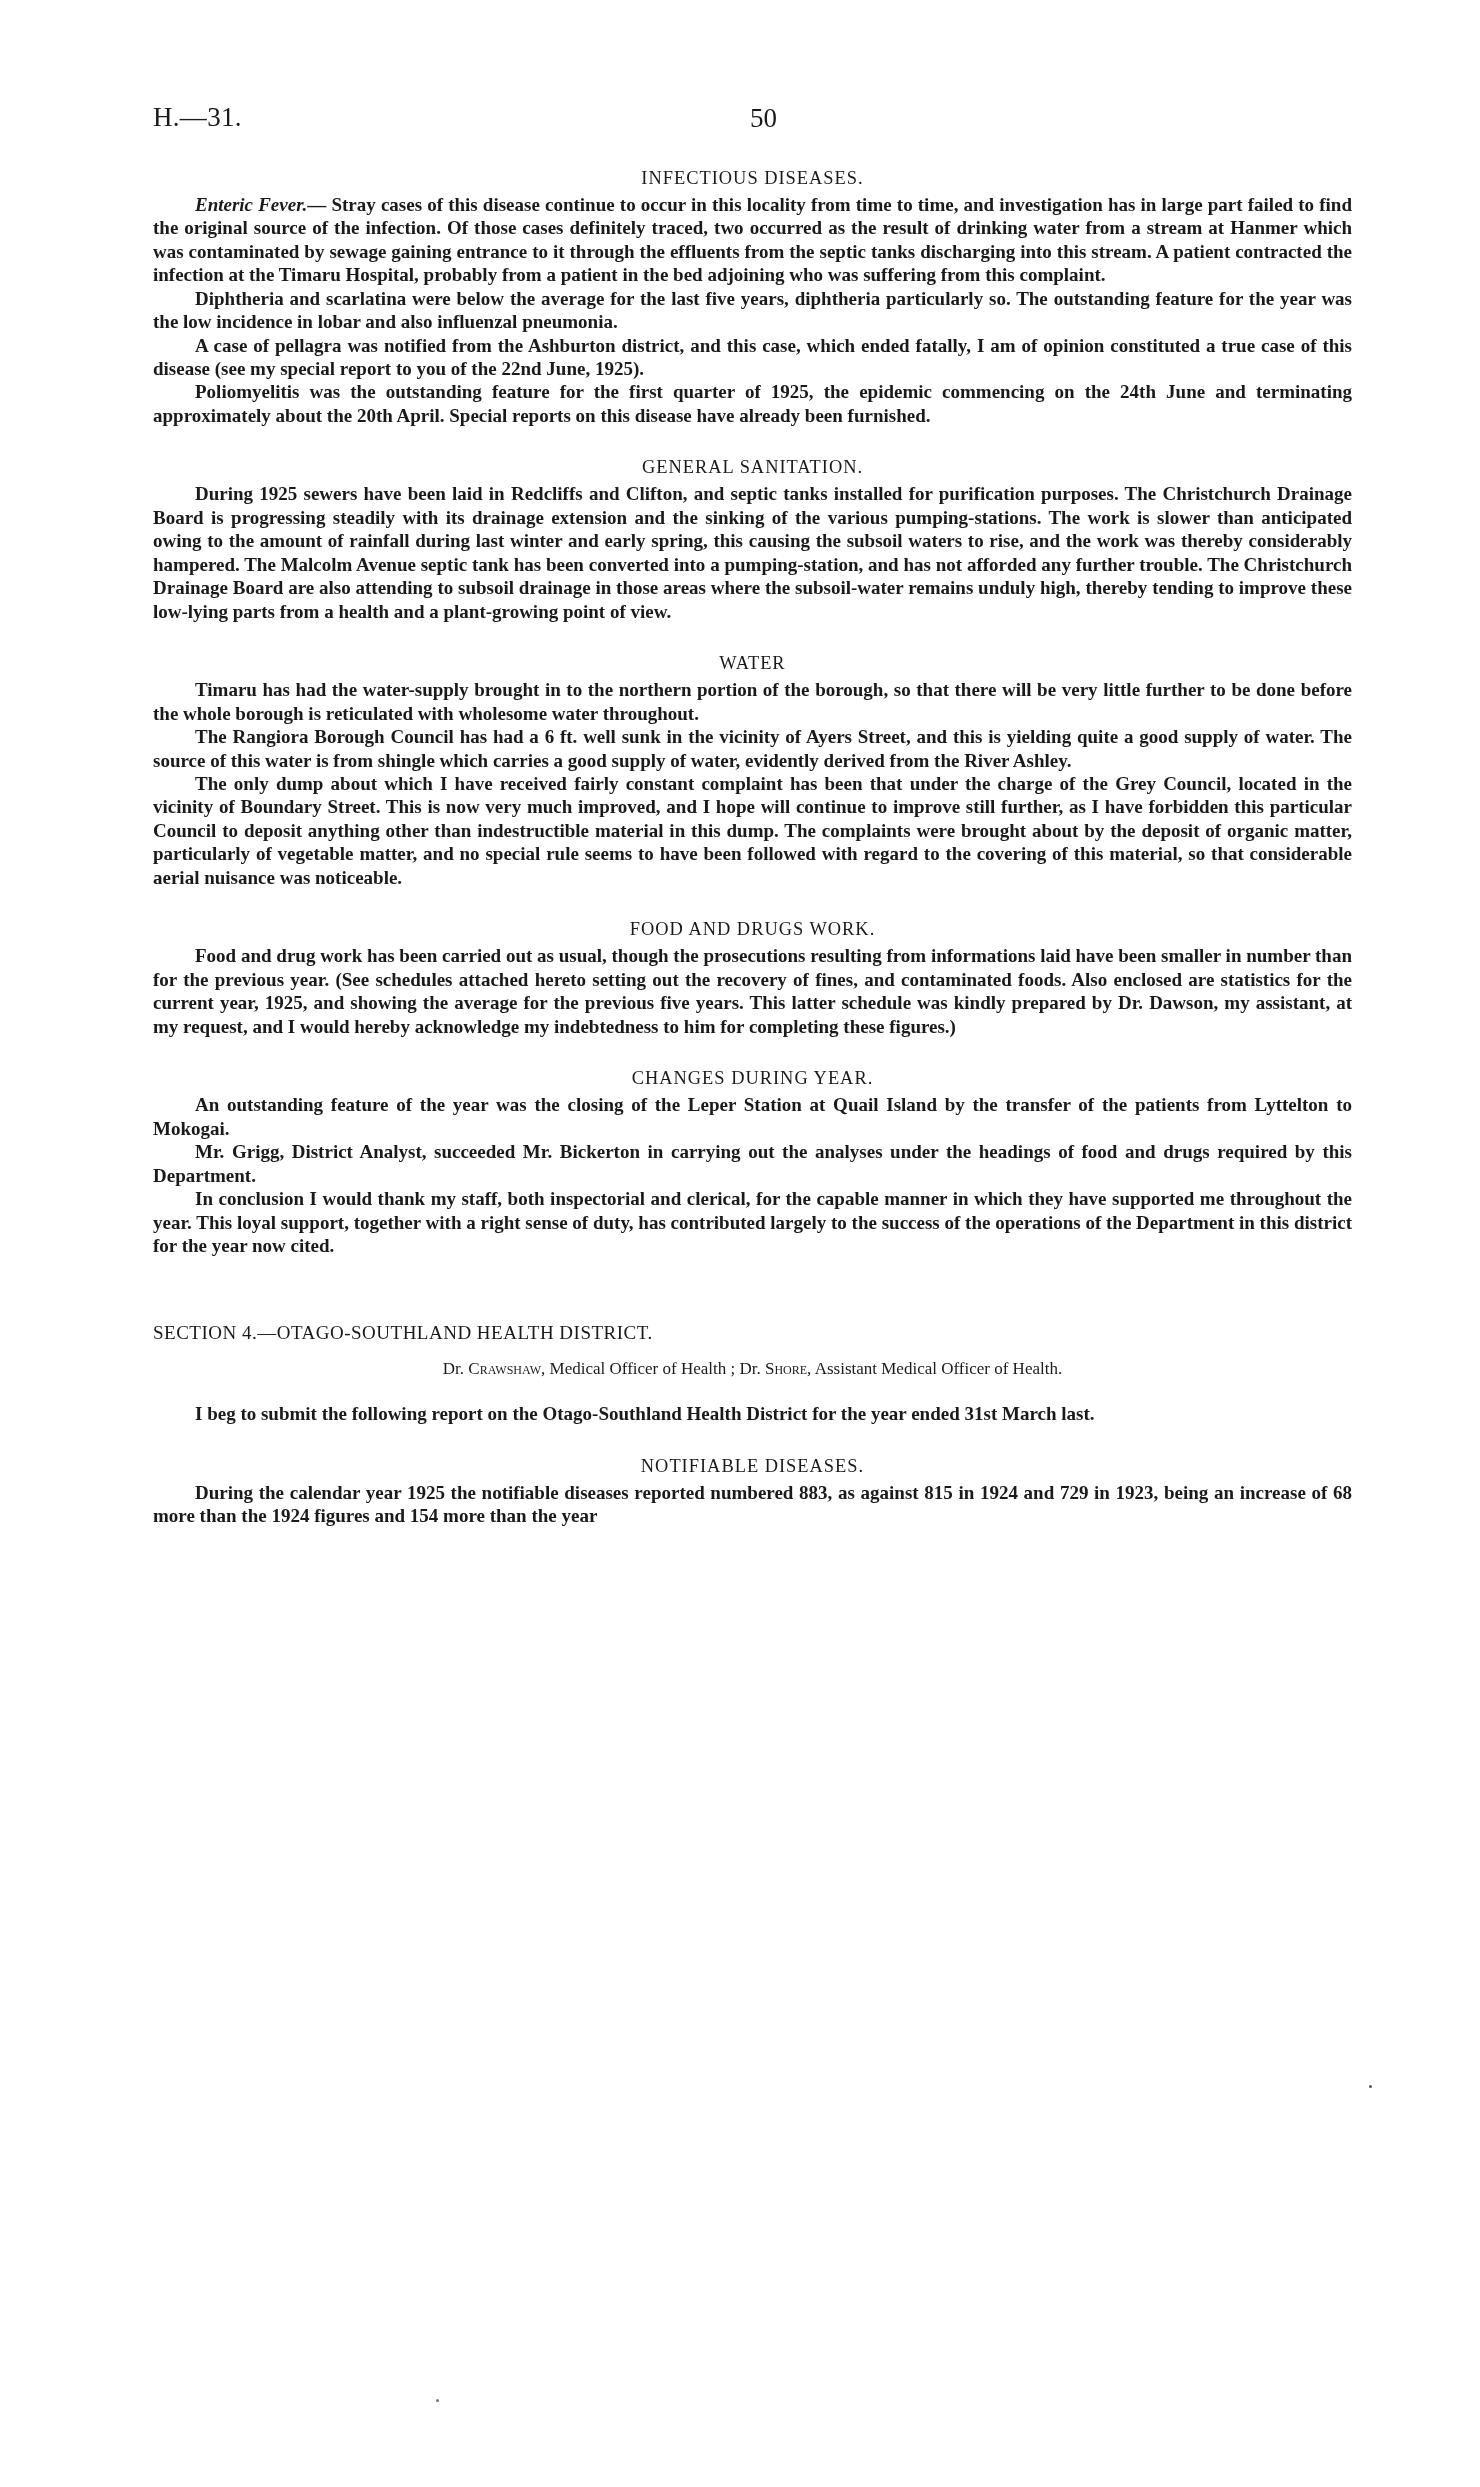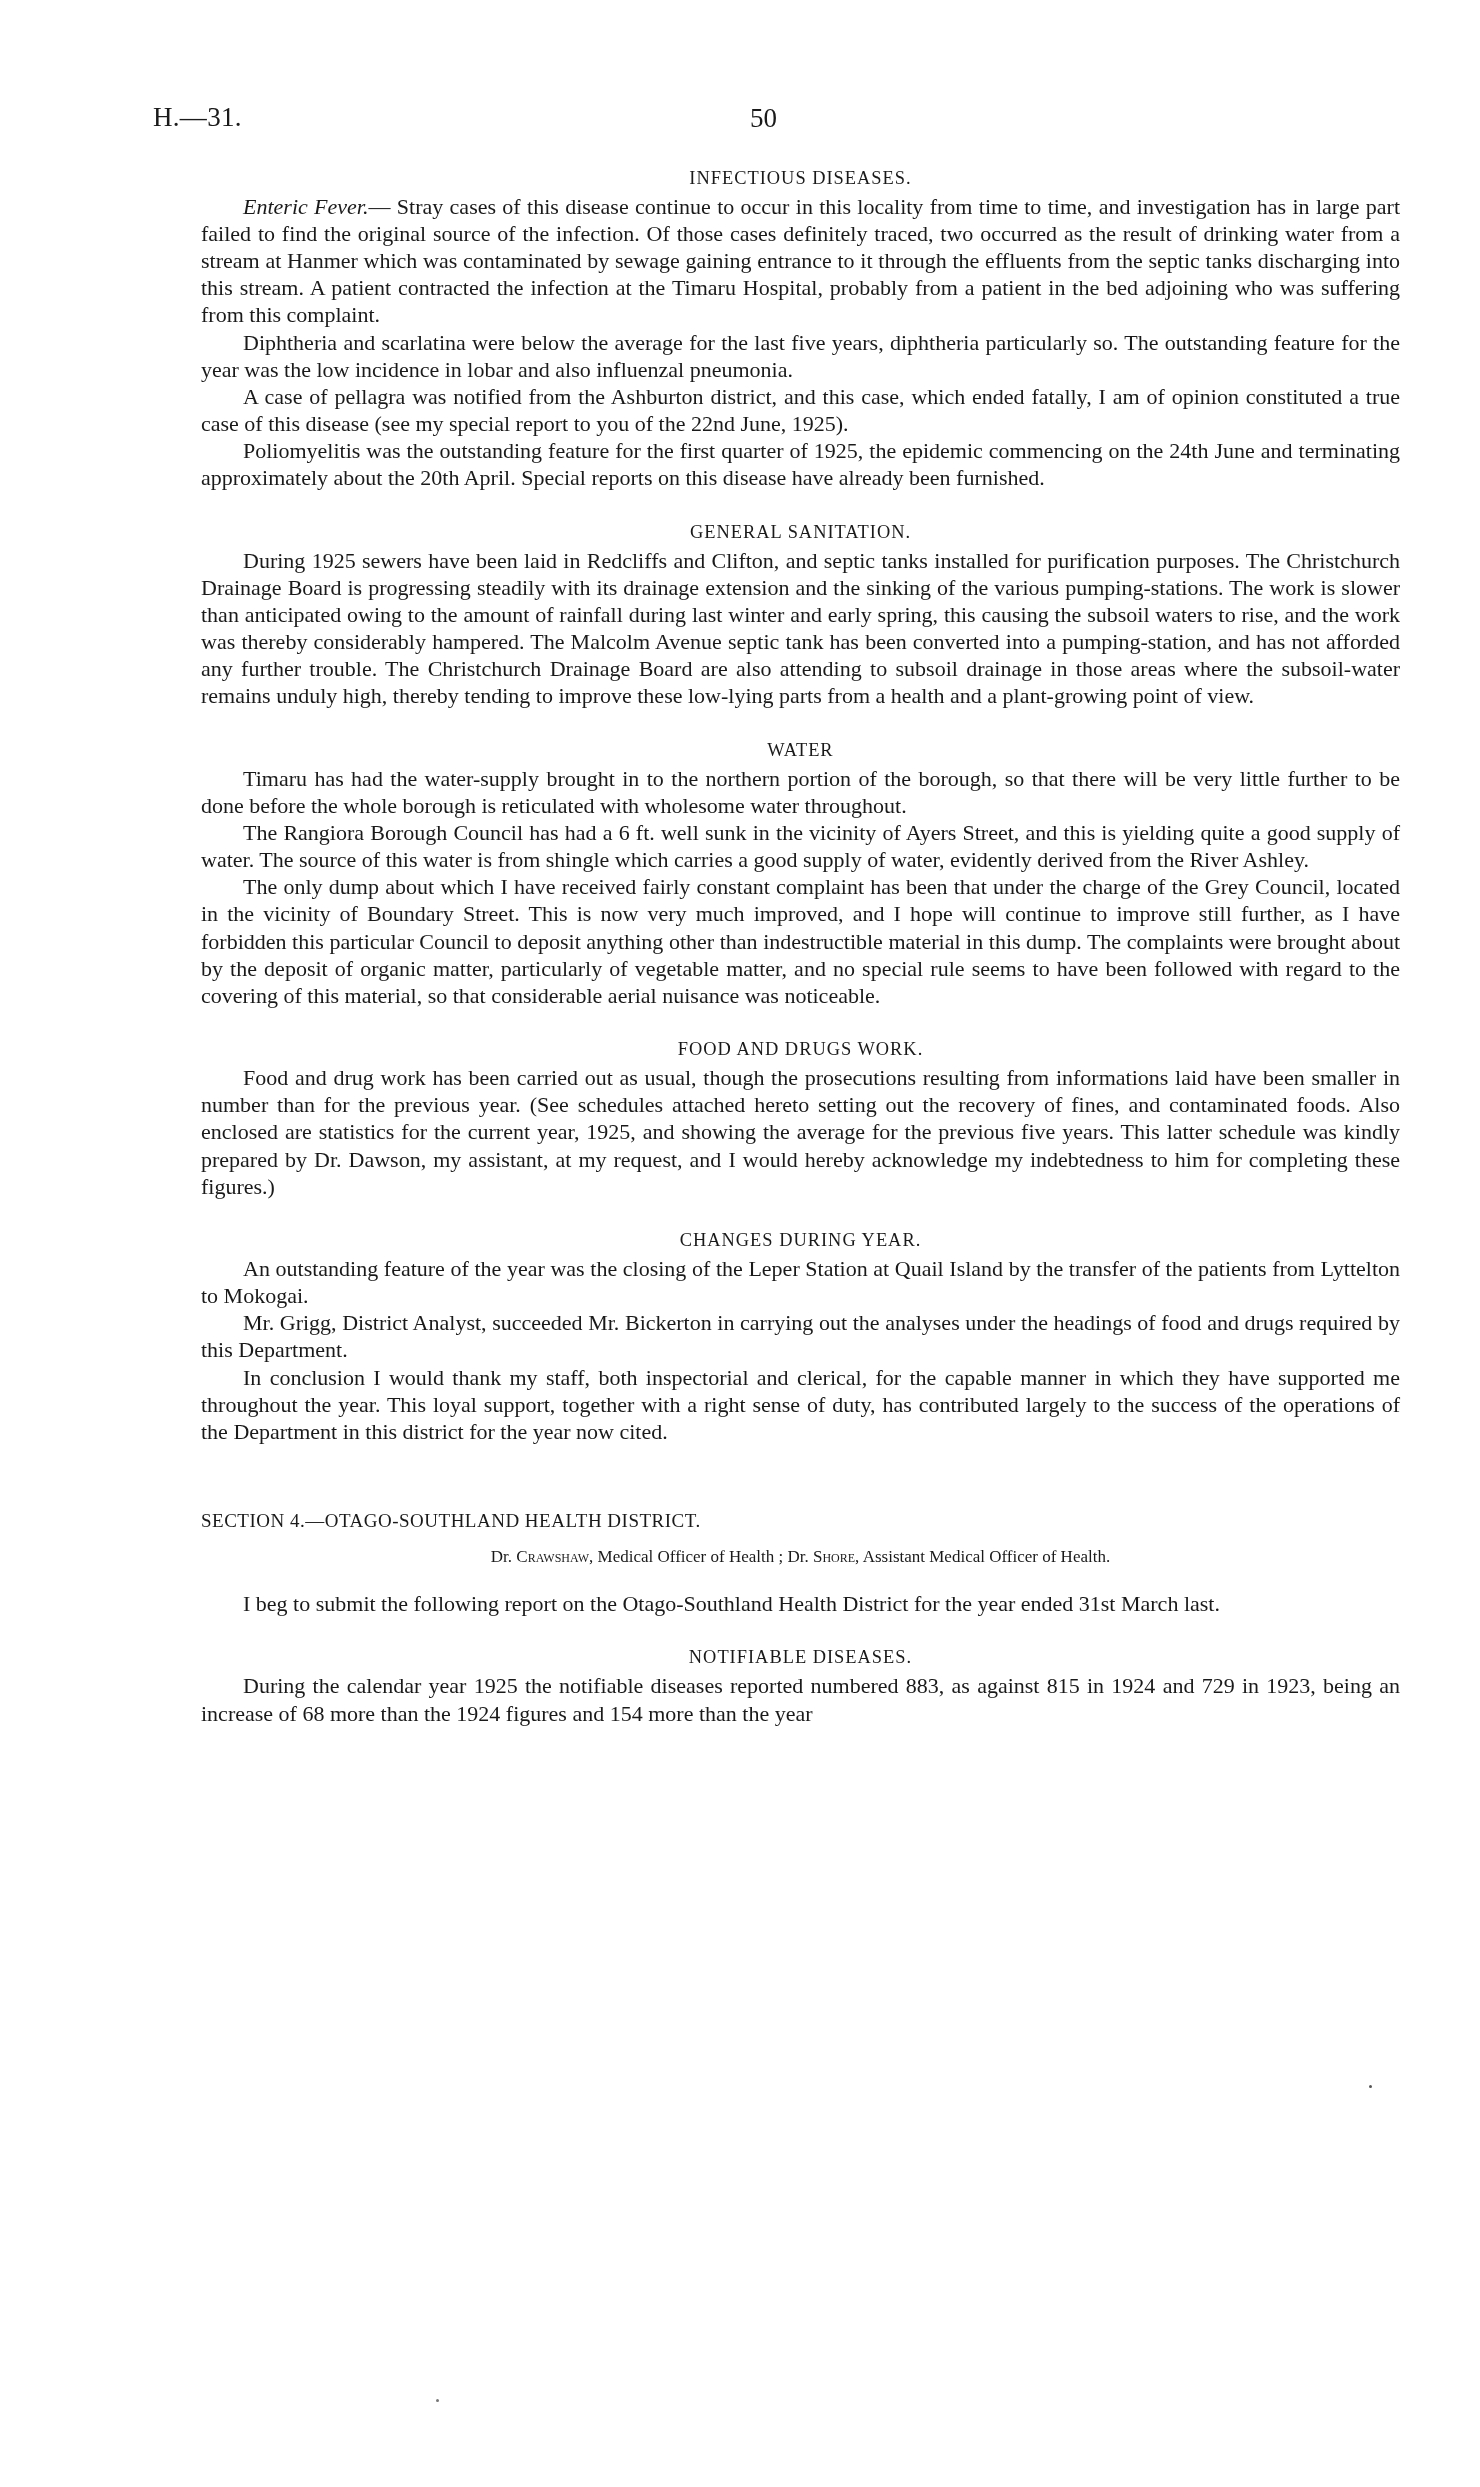--- a/index.html
+++ b/index.html
@@ -37,41 +37,41 @@
     left: 0;
     right: 8px;
     top: 1.4px;
     text-align: center;
     font-size: 27px;
     padding-left: 27px;
   }
   .content {
     margin-top: 17.7px;
     width: 1199px;
-    margin-left: 48px;
   }
   h2.section-heading {
     font-size: 18.4px;
     font-weight: normal;
     text-align: center;
     letter-spacing: 1px;
     margin: 0 0 4.1px 0;
     font-variant: small-caps;
     text-transform: uppercase;
   }
   h2.section-heading.spaced-top {
     margin-top: 30px;
   }
   p.body {
-    font-size: 22px;
+    font-size: 19px;
     line-height: 1.235;
     text-align: justify;
     margin: 0;
     text-indent: 42px;
     hyphens: none;
+    font-weight: bold;
   }
   .ital {
     font-style: italic;
   }
   .sec4-title {
     font-size: 19px;
     text-align: left;
     margin: 65px 0 0 0;
     letter-spacing: 0.5px;
   }

